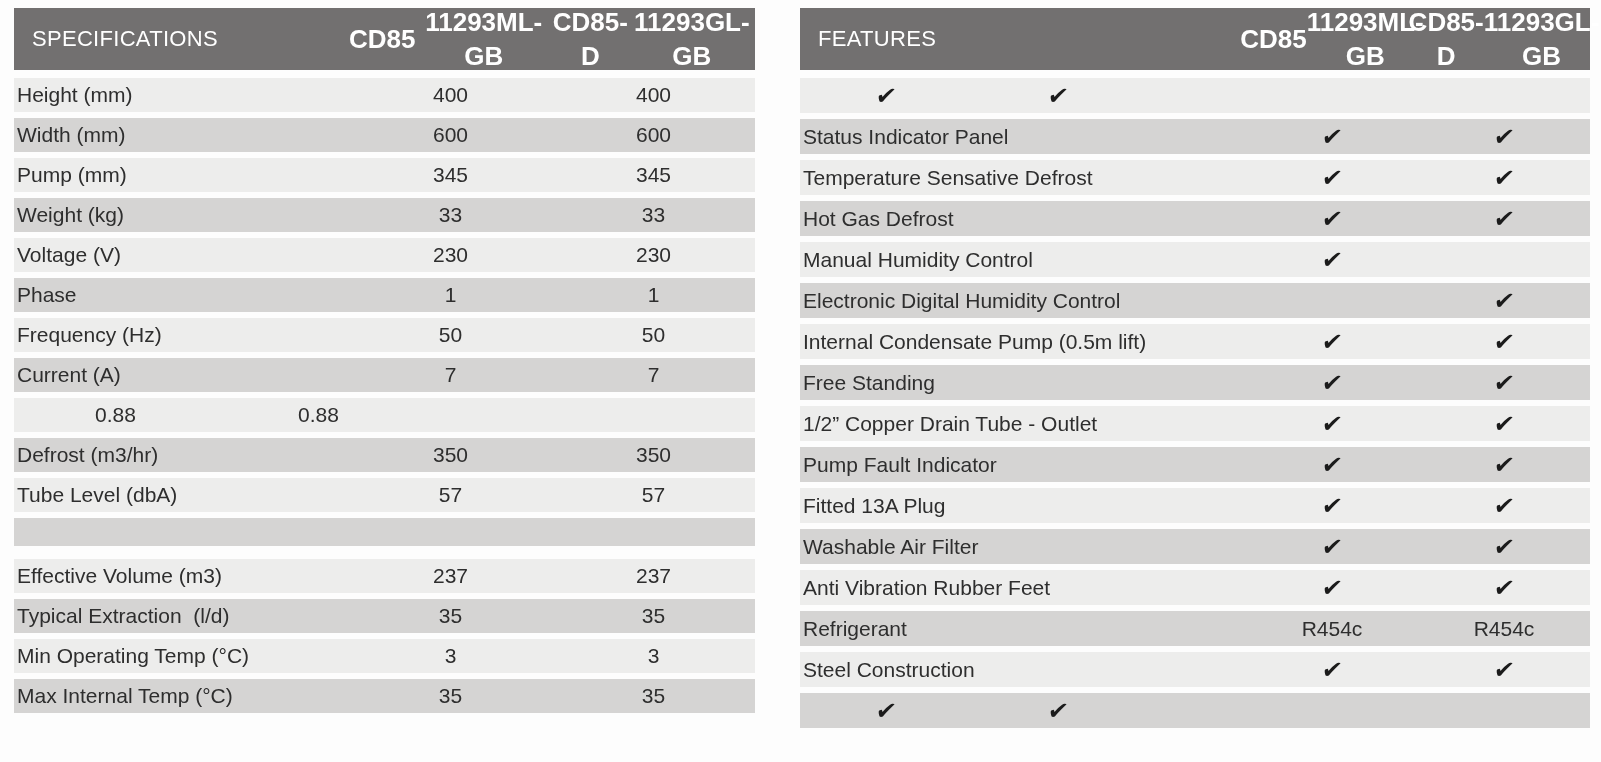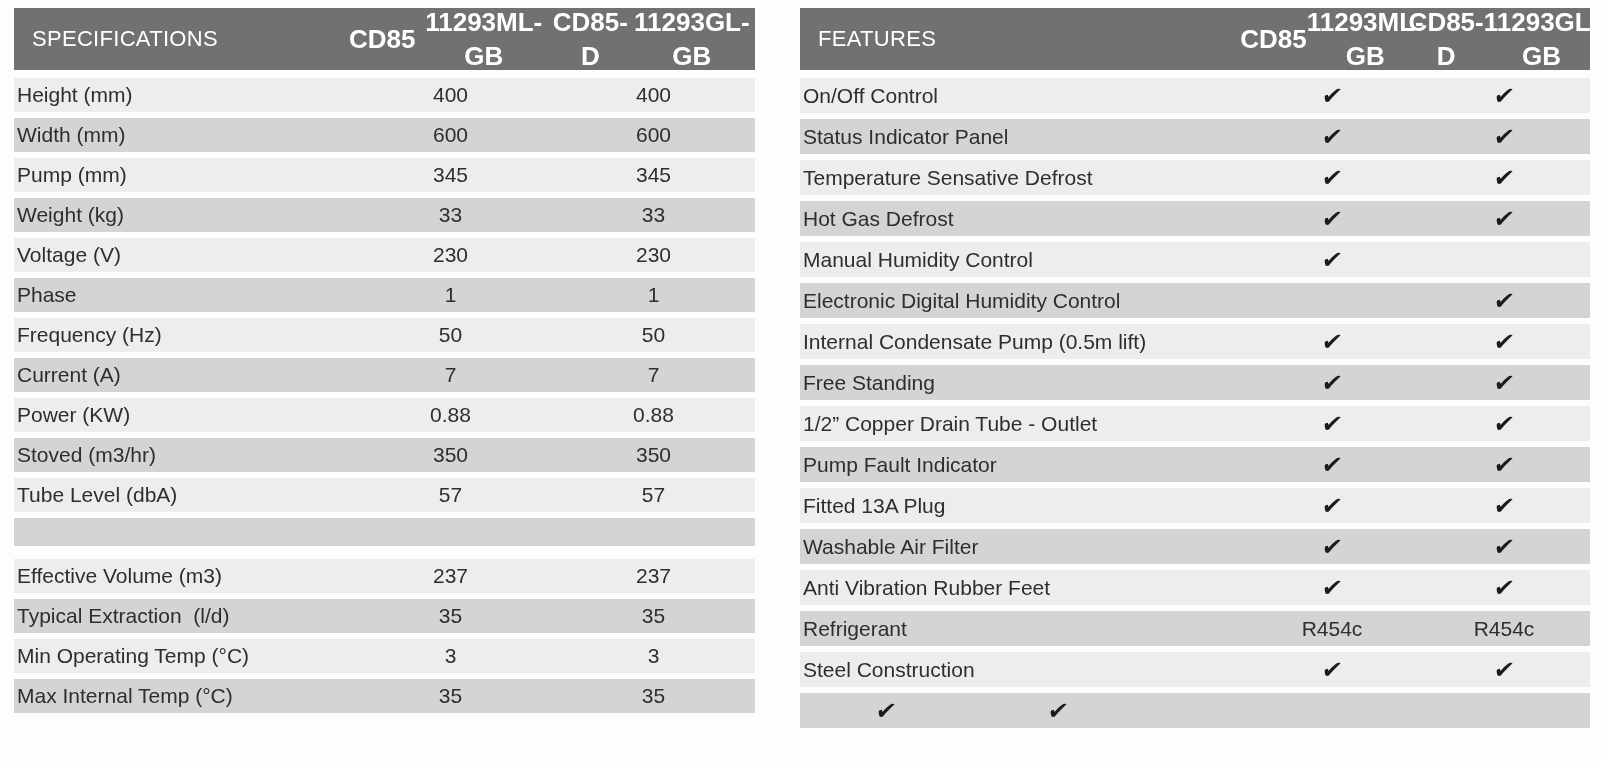--- a/index.html
+++ b/index.html
@@ -137,26 +137,25 @@
           <div class="cell lab">Frequency (Hz)</div>
           <div class="cell val">50</div>
           <div class="cell val">50</div>
         </div>
         <div class="trow dark">
           <div class="cell lab">Current (A)</div>
           <div class="cell val">7</div>
           <div class="cell val">7</div>
         </div>
         <div class="trow light">
-          <div class="cell lab">Power (KW)</div>
           <div class="cell val">0.88</div>
           <div class="cell val">0.88</div>
         </div>
         <div class="trow dark">
-          <div class="cell lab">Stoved (m3/hr)</div>
+          <div class="cell lab">Defrost (m3/hr)</div>
           <div class="cell val">350</div>
           <div class="cell val">350</div>
         </div>
         <div class="trow light">
           <div class="cell lab">Tube Level (dbA)</div>
           <div class="cell val">57</div>
           <div class="cell val">57</div>
         </div>
         <div class="trow dark spacer">
           <div class="cell lab"></div>
@@ -193,21 +192,20 @@
         <span>CD85</span>
         <span>11293ML-GB</span>
       </div>
       <div class="thead-col">
         <span>CD85-D</span>
         <span>11293GL-GB</span>
       </div>
     </header>
     <div class="rows" id="feat-rows">
         <div class="trow light">
-          <div class="cell lab">On/Off Control</div>
           <div class="cell val check">✔</div>
           <div class="cell val check">✔</div>
         </div>
         <div class="trow dark">
           <div class="cell lab">Status Indicator Panel</div>
           <div class="cell val check">✔</div>
           <div class="cell val check">✔</div>
         </div>
         <div class="trow light">
           <div class="cell lab">Temperature Sensative Defrost</div>

